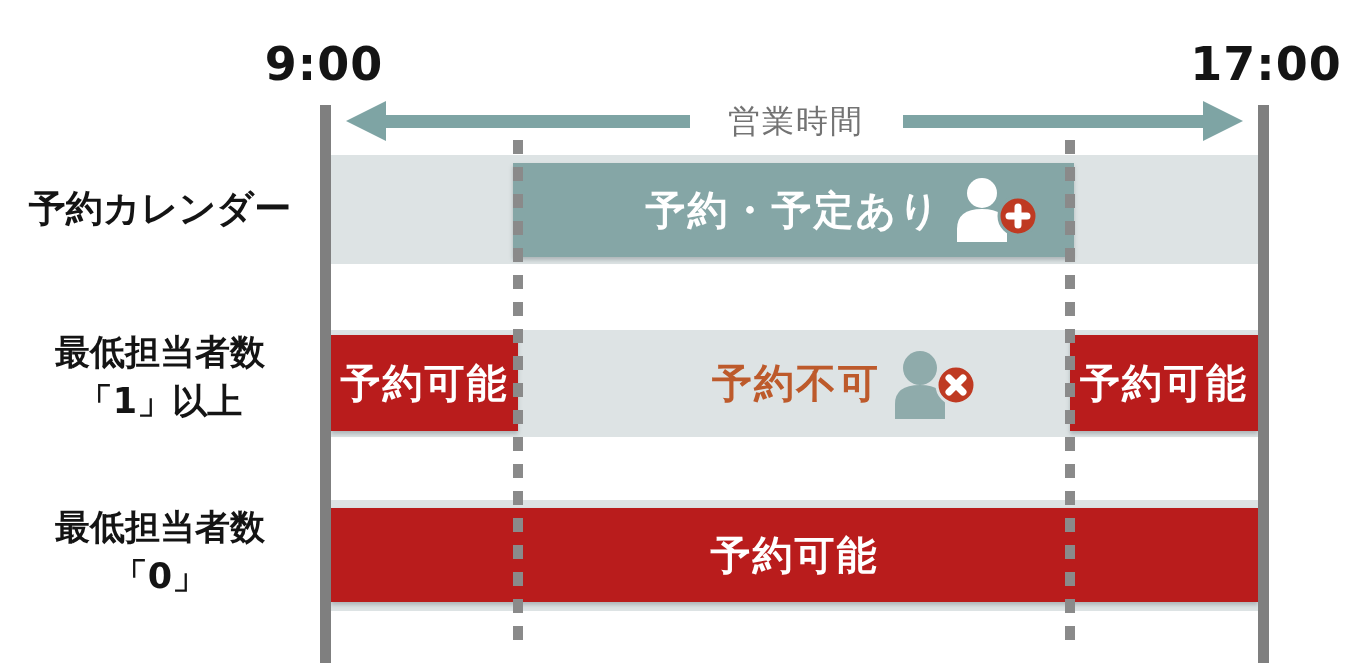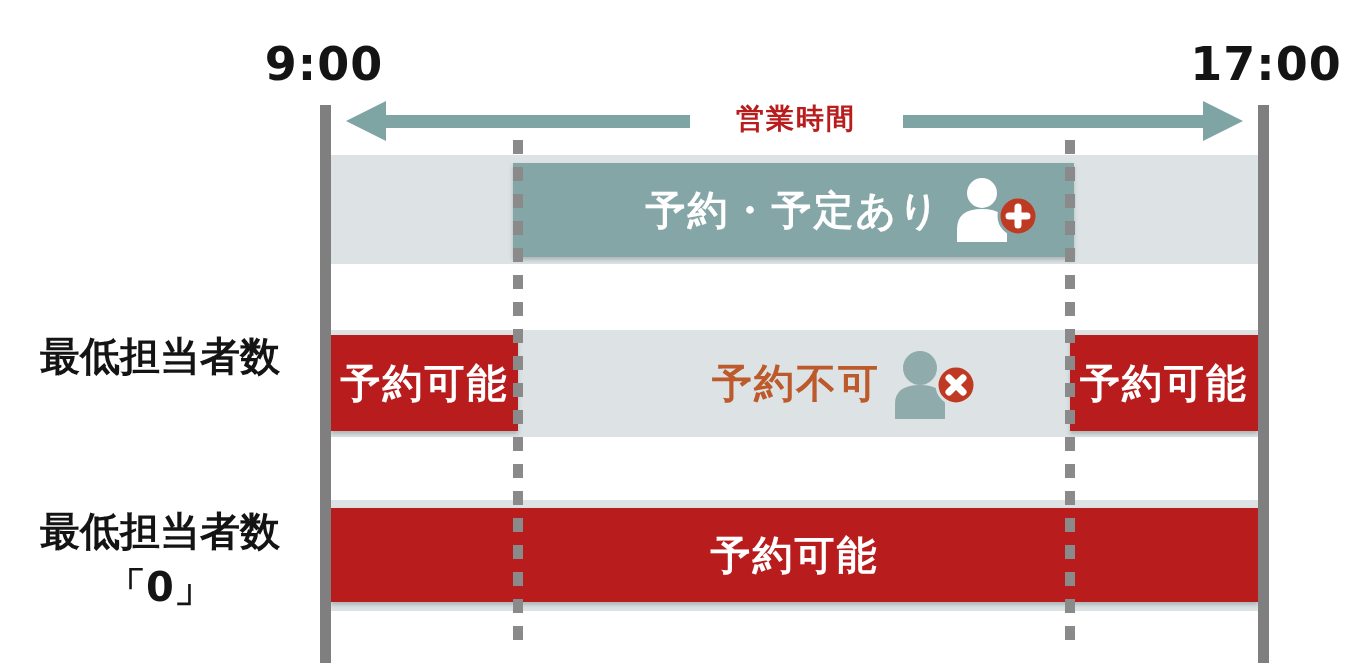--- a/index.html
+++ b/index.html
@@ -42,28 +42,28 @@
   
   .arrow-shaft{top:98px;height:13px;background:#7ea4a4;z-index:4;}
   .shaft-left{left:374px;width:316px;}
   .shaft-right{left:903px;width:309px;}
   .arrow-head{top:84px;width:0;height:0;z-index:4;
     border-top:20px solid rgba(0,0,0,0);border-bottom:20px solid rgba(0,0,0,0);}
   .head-left{left:346px;border-right:40px solid #7ea4a4;}
   .head-right{left:1203px;border-left:40px solid #7ea4a4;}
   .business-hours-label{
     left:796px;top:83px;transform:translateX(-50%);
-    font-size:28px;font-weight:bold;color:#b91c1c;
+    font-size:32px;font-weight:normal;color:#737373;
     white-space:nowrap;z-index:5;letter-spacing:2px;
   }
 
   
   .row-label{
     left:8px;width:304px;text-align:center;
-    font-size:40px;font-weight:bold;color:#141414;
+    font-size:35px;font-weight:bold;color:#141414;
     line-height:1.4;white-space:nowrap;z-index:3;
   }
   .label-r1{top:166px;font-size:37px;}
   .label-r2{top:311px;}
   .label-r3{top:486px;}
 
   
   .band{left:331px;width:927px;background:#dde3e4;z-index:1;}
   .band-r1{top:138px;height:109px;}
   .band-r2{top:313px;height:107px;}
@@ -107,22 +107,24 @@
   <div class="abs band band-r1"></div>
   <div class="abs band band-r2"></div>
   <div class="abs band band-r3"></div>
 
   <div class="abs arrow-shaft shaft-left"></div>
   <div class="abs arrow-shaft shaft-right"></div>
   <div class="abs arrow-head head-left"></div>
   <div class="abs arrow-head head-right"></div>
   <div class="abs business-hours-label">営業時間</div>
 
+  <div class="abs row-label label-r1">予約カレンダー</div>
   <div class="abs row-label label-r2">
     <div>最低担当者数</div>
+    <div>「1」以上</div>
   </div>
   <div class="abs row-label label-r3">
     <div>最低担当者数</div>
     <div>「0」</div>
   </div>
 
   <div class="abs bar bar-teal">
     <span class="bar-text">予約・予定あり</span>
   </div>
   <div class="abs icon-wrap icon-busy">

